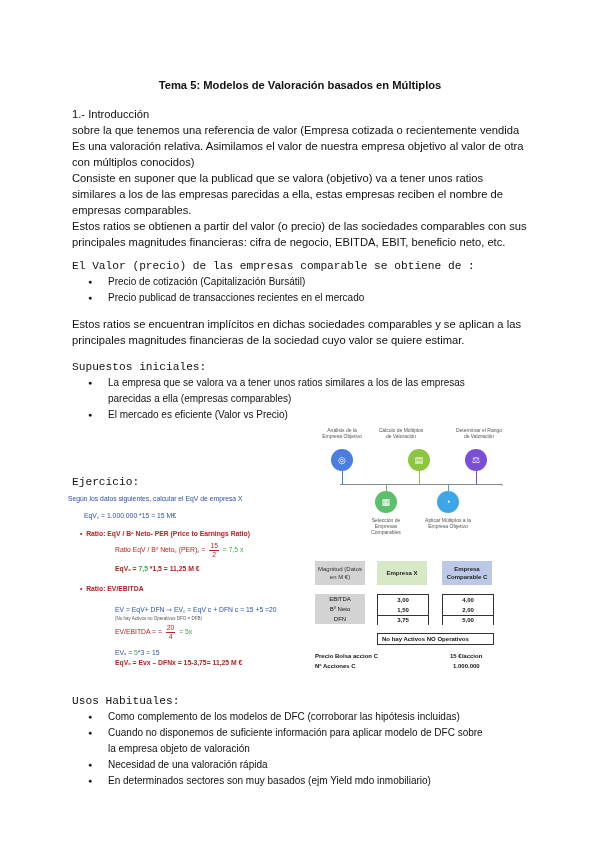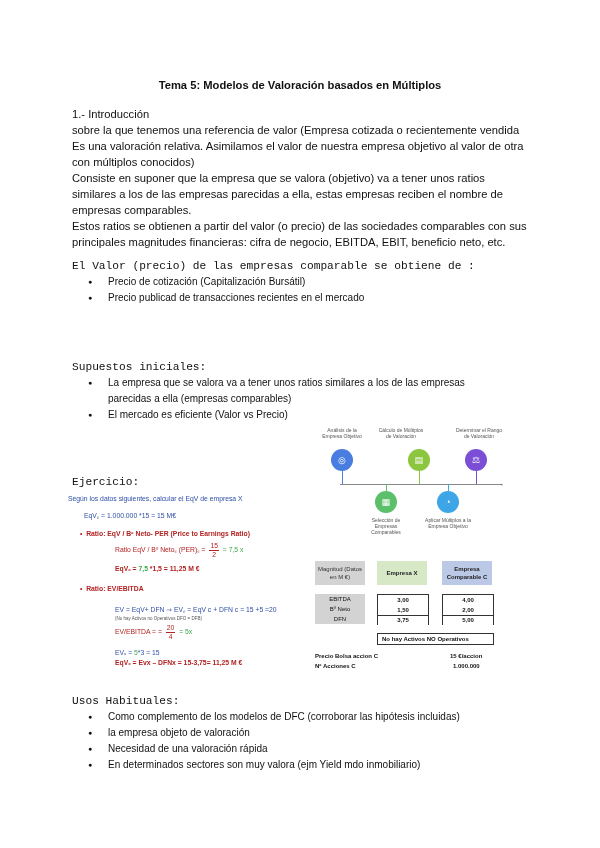--- a/index.html
+++ b/index.html
@@ -50,33 +50,37 @@
 
 <div class="page">
 
   <div class="title">Tema 5: Modelos de Valoración basados en Múltiplos</div>
 
   <div class="blk" style="top:98px;">
     <p>1.- Introducción</p>
     <p>sobre la que tenemos una referencia de valor (Empresa cotizada o recientemente vendida</p>
     <p>Es una valoración relativa. Asimilamos el valor de nuestra empresa objetivo al valor de otra</p>
     <p>con múltiplos conocidos)</p>
-    <p>Consiste en suponer que la empresa que se valora (objetivo) va a tener unos ratios</p>
+    <p>Consiste en suponer que la publicad que se valora (objetivo) va a tener unos ratios</p>
     <p>similares a los de las empresas parecidas a ella, estas empresas reciben el nombre de</p>
     <p>empresas comparables.</p>
     <p>Estos ratios se obtienen a partir del valor (o precio) de las sociedades comparables con sus</p>
     <p>principales magnitudes financieras: cifra de negocio, EBITDA, EBIT, beneficio neto, etc.</p>
   </div>
 
   <div class="txt" style="top:250px;">El Valor (precio) de las empresas comparable se obtiene de :</div>
   <ul class="bul" style="top:266px;">
     <li>Precio de cotización (Capitalización Bursátil)</li>
     <li>Precio publicad de transacciones recientes en el mercado</li>
   </ul>
 
+  <div class="blk" style="top:308px;">
+    <p>Estos ratios se encuentran implícitos en dichas sociedades comparables y se aplican a las</p>
+    <p>principales magnitudes financieras de la sociedad cuyo valor se quiere estimar.</p>
+  </div>
 
   <div class="txt" style="top:351px;">Supuestos iniciales:</div>
   <ul class="bul" style="top:367px;">
     <li><span>La empresa que se valora va a tener unos ratios similares a los de las empresas</span><span class="l2">parecidas a ella (empresas comparables)</span></li>
     <li>El mercado es eficiente (Valor vs Precio)</li>
   </ul>
 
   <div class="diagram">
     <div class="dline"></div>
     <div class="darrow">›</div>
@@ -148,17 +152,17 @@
   <div class="note" style="left:377px; top:625px; width:107px;">No hay Activos NO Operativos</div>
 
   <div class="bottomrow" style="left:315px; top:645px;">Precio Bolsa accion C</div>
   <div class="bottomrow" style="left:450px; top:645px;">15 €/accion</div>
   <div class="bottomrow" style="left:315px; top:655px;">Nº Acciones C</div>
   <div class="bottomrow" style="left:453px; top:655px;">1.000.000</div>
 
   <div class="txt" style="top:685px;">Usos Habituales:</div>
   <ul class="bul" style="top:701px;">
     <li>Como complemento de los modelos de DFC (corroborar las hipótesis incluidas)</li>
-    <li><span class="l2">la empresa objeto de valoración</span></li>
+    <li><span>Cuando no disponemos de suficiente información para aplicar modelo de DFC sobre</span><span class="l2">la empresa objeto de valoración</span></li>
     <li>Necesidad de una valoración rápida</li>
-    <li>En determinados sectores son muy valora (ejm Yield mdo inmobiliario)</li>
+    <li>En determinados sectores son muy basados (ejm Yield mdo inmobiliario)</li>
   </ul>
 </div>
 
 </body></html>

